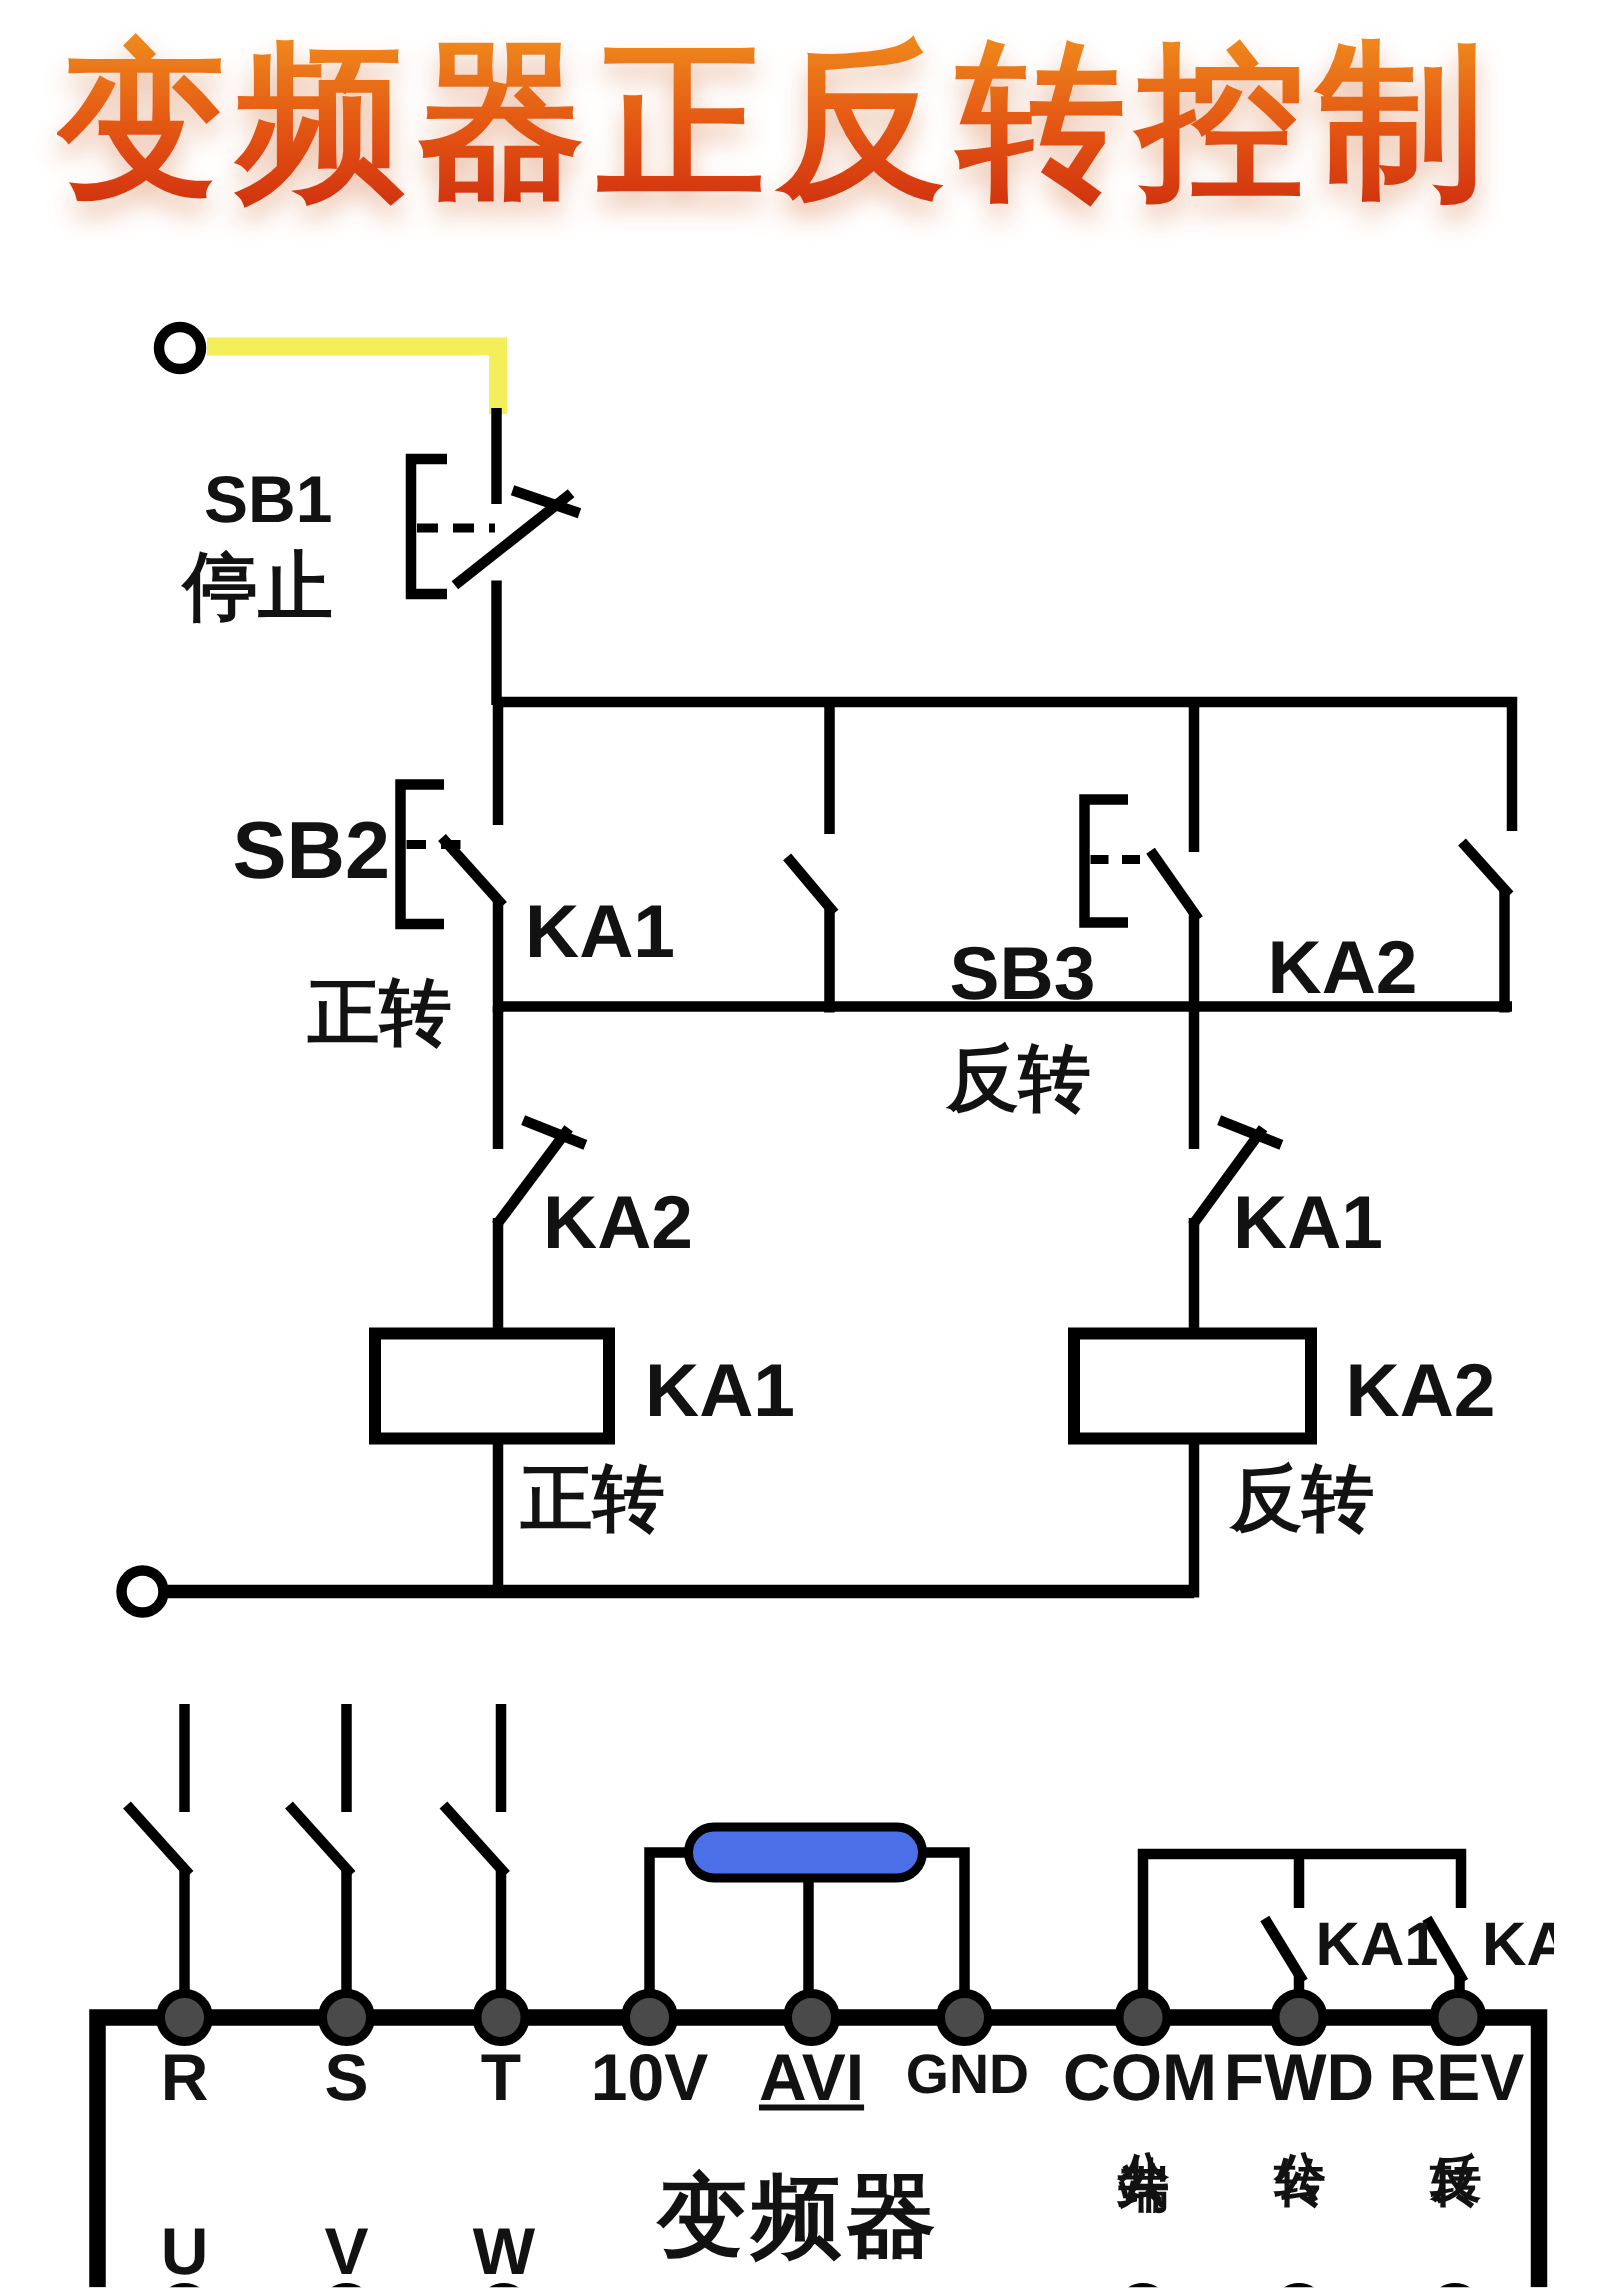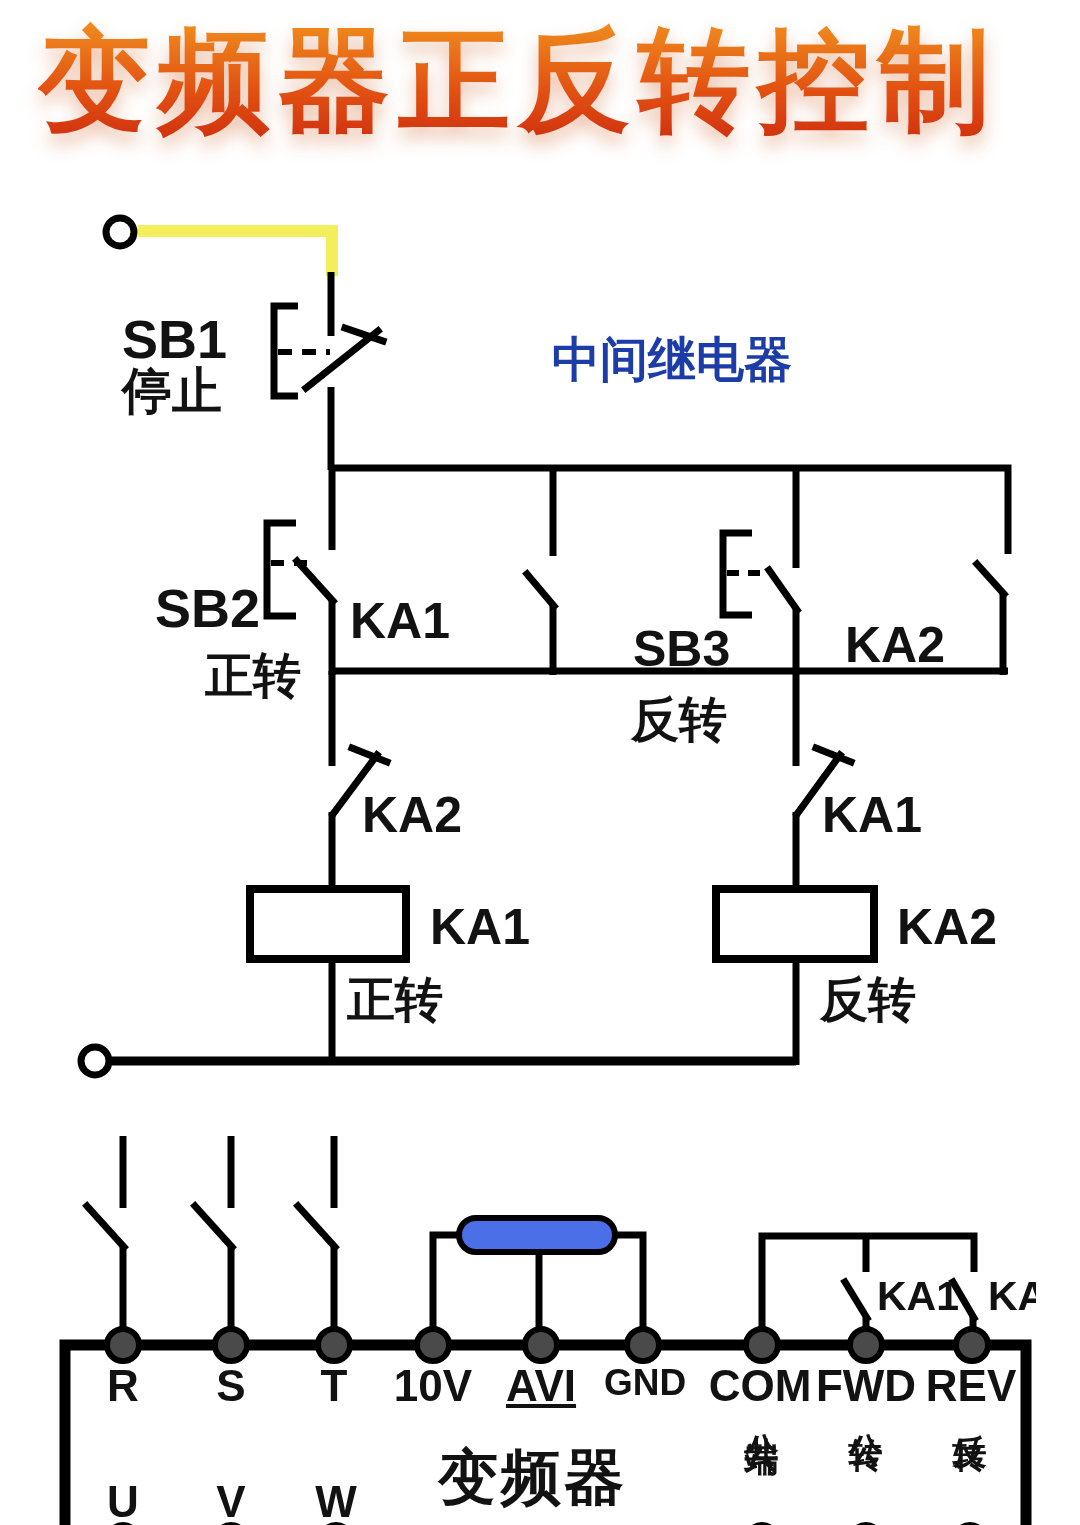--- a/index.html
+++ b/index.html
@@ -18,23 +18,23 @@
          filter:drop-shadow(0 10px 9px rgba(205,90,25,.38));}
 
   .note{position:absolute;top:330px;left:672px;transform:translateX(-50%);
         color:#1c3ca8;font-weight:bold;font-size:48px;line-height:60px;text-align:center;
         white-space:nowrap;}
 
   .vlbl{writing-mode:vertical-rl;text-orientation:upright;letter-spacing:4px;
         transform:translateX(-50%);line-height:1;}
 
   
-  .t-sb1   {left:122px;top:312px;font-size:54px;}
+  .t-sb1   {left:136px;top:312px;font-size:44px;}
   .t-sb1s  {left:122px;top:366px;font-size:50px;}
-  .t-sb2   {left:155px;top:540px;font-size:54px;margin-top:41px;}
+  .t-sb2   {left:155px;top:540px;font-size:54px;}
   .t-ka1a  {left:350px;top:596px;font-size:50px;}
   .t-sb2s  {left:205px;top:652px;font-size:48px;}
   .t-sb3   {left:633px;top:624px;font-size:50px;}
   .t-sb3s  {left:631px;top:696px;font-size:48px;}
   .t-ka2a  {left:845px;top:620px;font-size:50px;}
   .t-ka2n  {left:362px;top:790px;font-size:50px;}
   .t-ka1n  {left:822px;top:790px;font-size:50px;}
   .t-ka1c  {left:430px;top:902px;font-size:50px;}
   .t-ka1cs {left:347px;top:976px;font-size:48px;}
   .t-ka2c  {left:897px;top:902px;font-size:50px;}
@@ -189,21 +189,20 @@
         <circle cx="762" cy="1540" r="15"></circle>
         <circle cx="866" cy="1540" r="15"></circle>
         <circle cx="970" cy="1540" r="15"></circle>
       </g>
     </g>
   </svg>
 
   <div class="title">变频器正反转控制</div>
 
   <div class="note">
-    <span style="display:block">中间继电器</span>
   </div>
 
   <div class="lbl t-sb1">SB1</div>
   <div class="lbl t-sb1s">停止</div>
   <div class="lbl t-sb2">SB2</div>
   <div class="lbl t-ka1a">KA1</div>
   <div class="lbl t-sb2s">正转</div>
   <div class="lbl t-sb3">SB3</div>
   <div class="lbl t-sb3s">反转</div>
   <div class="lbl t-ka2a">KA2</div>

